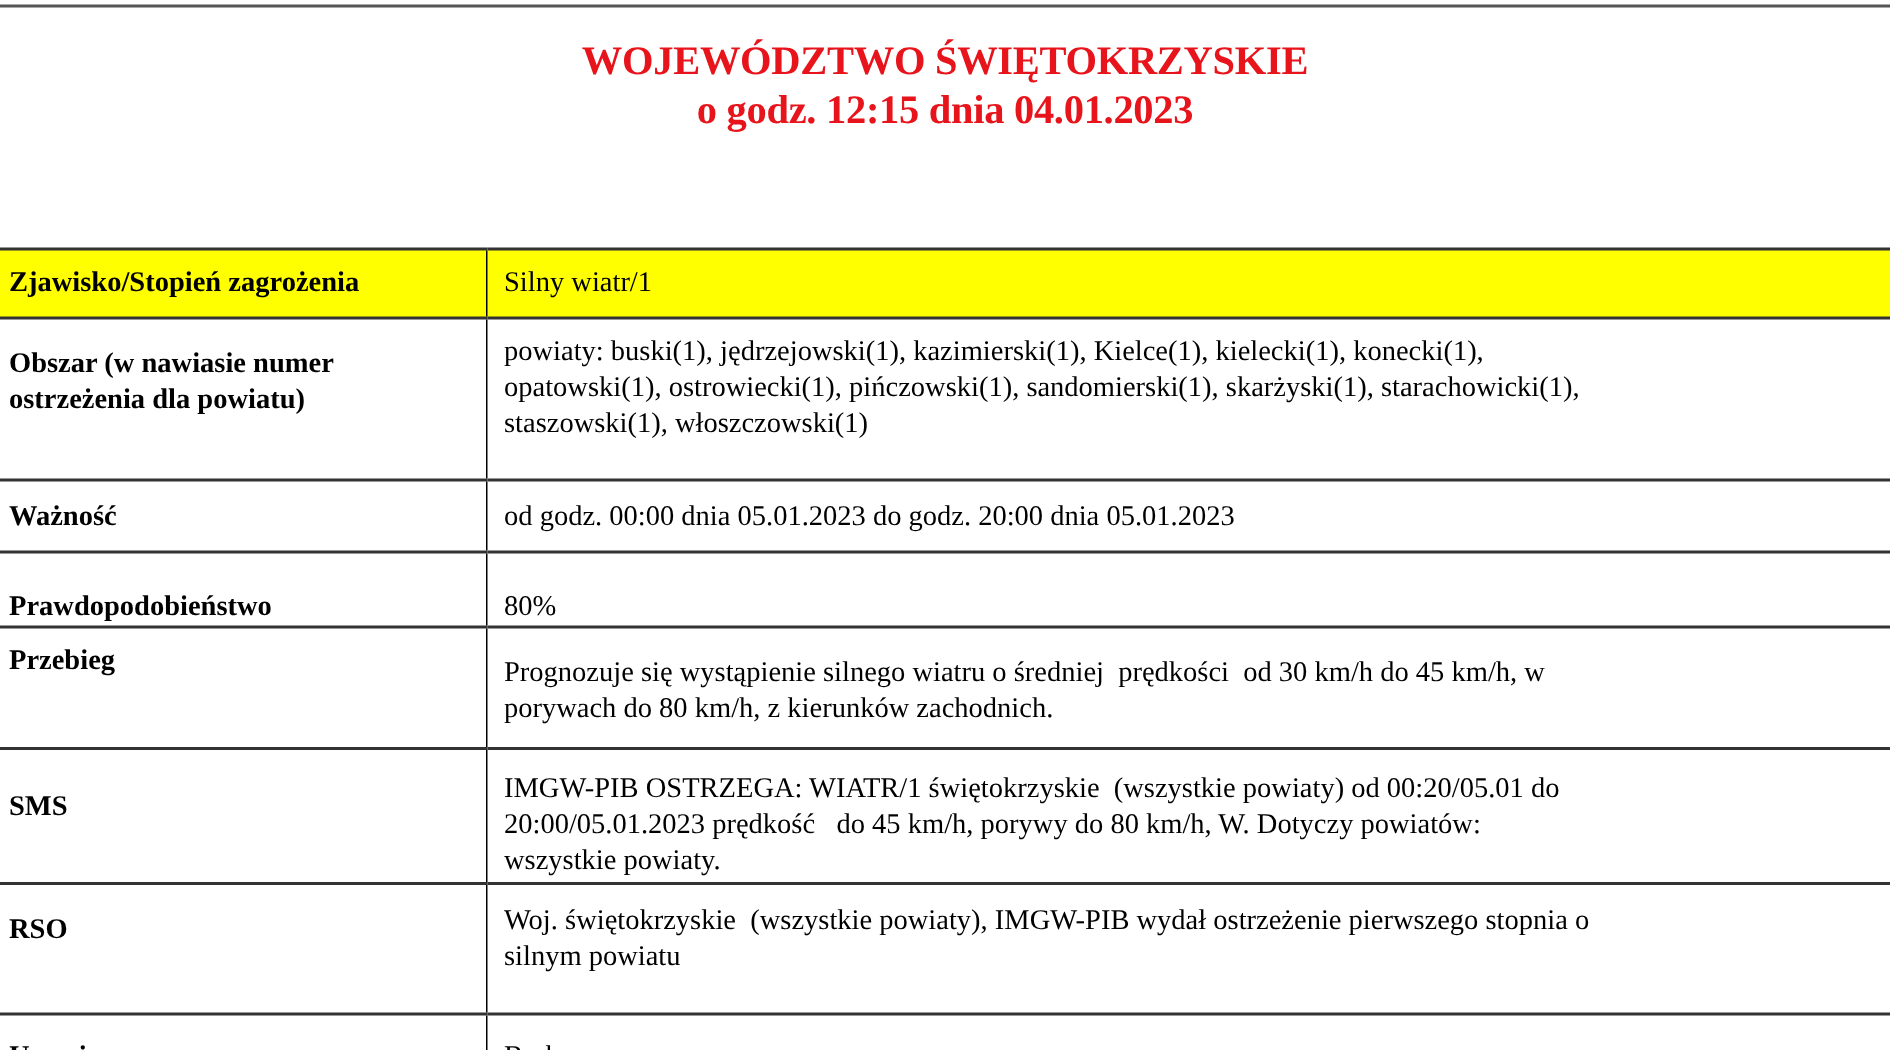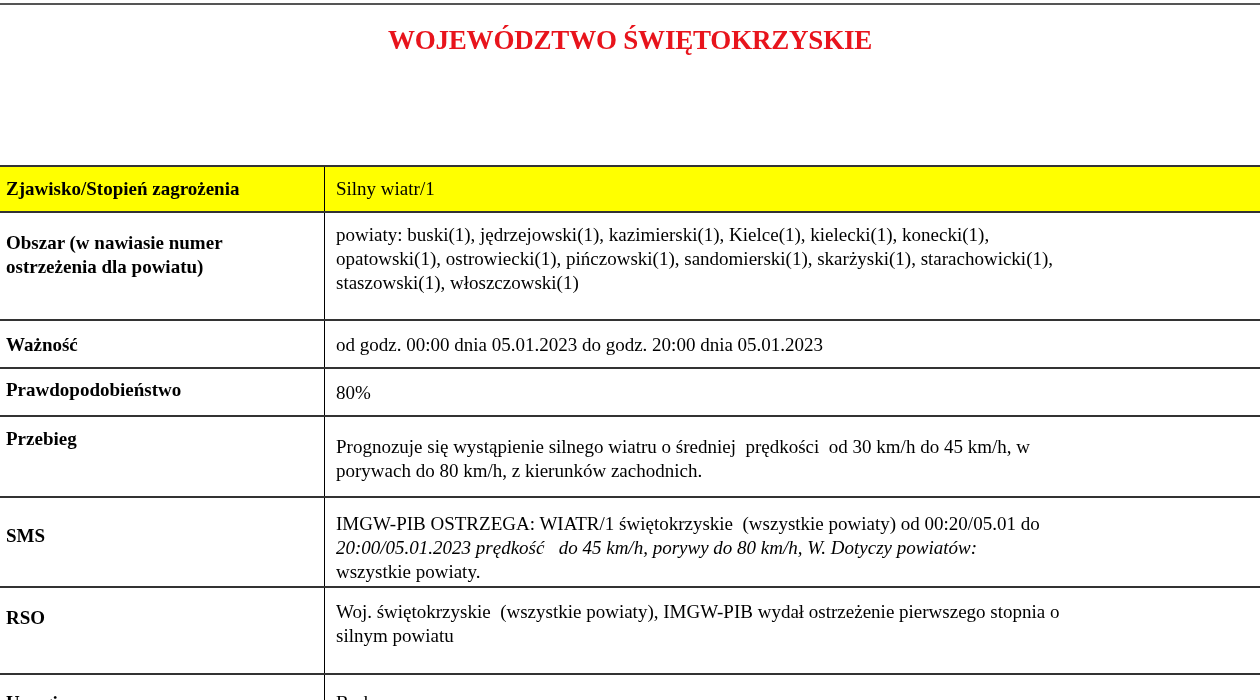--- a/index.html
+++ b/index.html
@@ -70,20 +70,21 @@
     padding-top: 10px;
   }
 </style>
 </head>
 <body>
 
 <div class="top-rule"></div>
 
 <div class="title-block">
   <div>WOJEWÓDZTWO ŚWIĘTOKRZYSKIE</div>
+  <div>o godz. 12:15 dnia 04.01.2023</div>
 </div>
 
 <table class="warn-table">
   <tbody>
     <tr class="highlight" style="height:46px;">
       <td class="label">
           <div class="cell-inner"><span>Zjawisko/Stopień zagrożenia</span></div>
         </td>
       <td class="value">
           <div class="cell-inner"><span>Silny wiatr/1</span></div>
@@ -107,45 +108,45 @@
     <tr style="height:48px;">
       <td class="label">
           <div class="cell-inner" style="padding-top:12px;"><span>Ważność</span></div>
         </td>
       <td class="value">
           <div class="cell-inner" style="padding-top:12px;"><span>od godz. 00:00 dnia 05.01.2023 do godz. 20:00 dnia 05.01.2023</span></div>
         </td>
     </tr>
     <tr style="height:48px;">
       <td class="label">
-          <div class="cell-inner" style="padding-top:9px;"><span>Prawdopodobieństwo</span></div>
+          <div class="cell-inner" style="padding-top:24px;"><span>Prawdopodobieństwo</span></div>
         </td>
       <td class="value">
-          <div class="cell-inner" style="padding-top:12px;"><span>80%</span></div>
+          <div class="cell-inner" style="padding-top:24px;"><span>80%</span></div>
         </td>
     </tr>
     <tr style="height:81px;">
       <td class="label">
           <div class="cell-inner" style=""><span>Przebieg</span></div>
         </td>
       <td class="value">
           <div class="cell-inner" style="padding-top:18px;">
         <div style="white-space:pre;">Prognozuje się wystąpienie silnego wiatru o średniej  prędkości  od 30 km/h do 45 km/h, w</div>
         <div>porywach do 80 km/h, z kierunków zachodnich.</div>
       </div>
         </td>
     </tr>
     <tr style="height:90px;">
       <td class="label">
           <div class="cell-inner" style="padding-top:26px;"><span>SMS</span></div>
         </td>
       <td class="value">
           <div class="cell-inner" style="padding-top:14px;">
         <div style="white-space:pre;">IMGW-PIB OSTRZEGA: WIATR/1 świętokrzyskie  (wszystkie powiaty) od 00:20/05.01 do</div>
-        <div style="white-space:pre;font-style:italic;">20:00/05.01.2023 prędkość   do 45 km/h, porywy do 80 km/h, W. Dotyczy powiatów:</div>
+        <div style="white-space:pre;">20:00/05.01.2023 prędkość   do 45 km/h, porywy do 80 km/h, W. Dotyczy powiatów:</div>
         <div>wszystkie powiaty.</div>
       </div>
         </td>
     </tr>
     <tr style="height:87px;">
       <td class="label">
           <div class="cell-inner" style="padding-top:18px;"><span>RSO</span></div>
         </td>
       <td class="value">
           <div class="cell-inner" style="padding-top:12px;">

